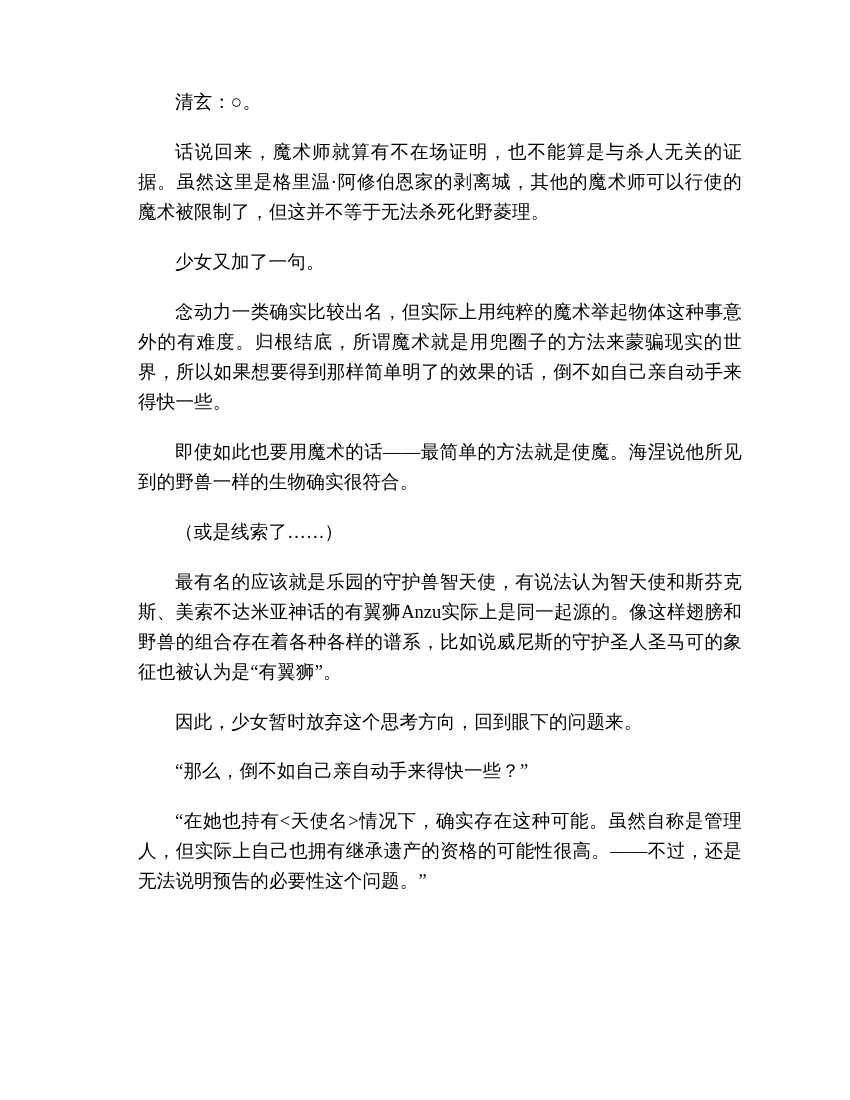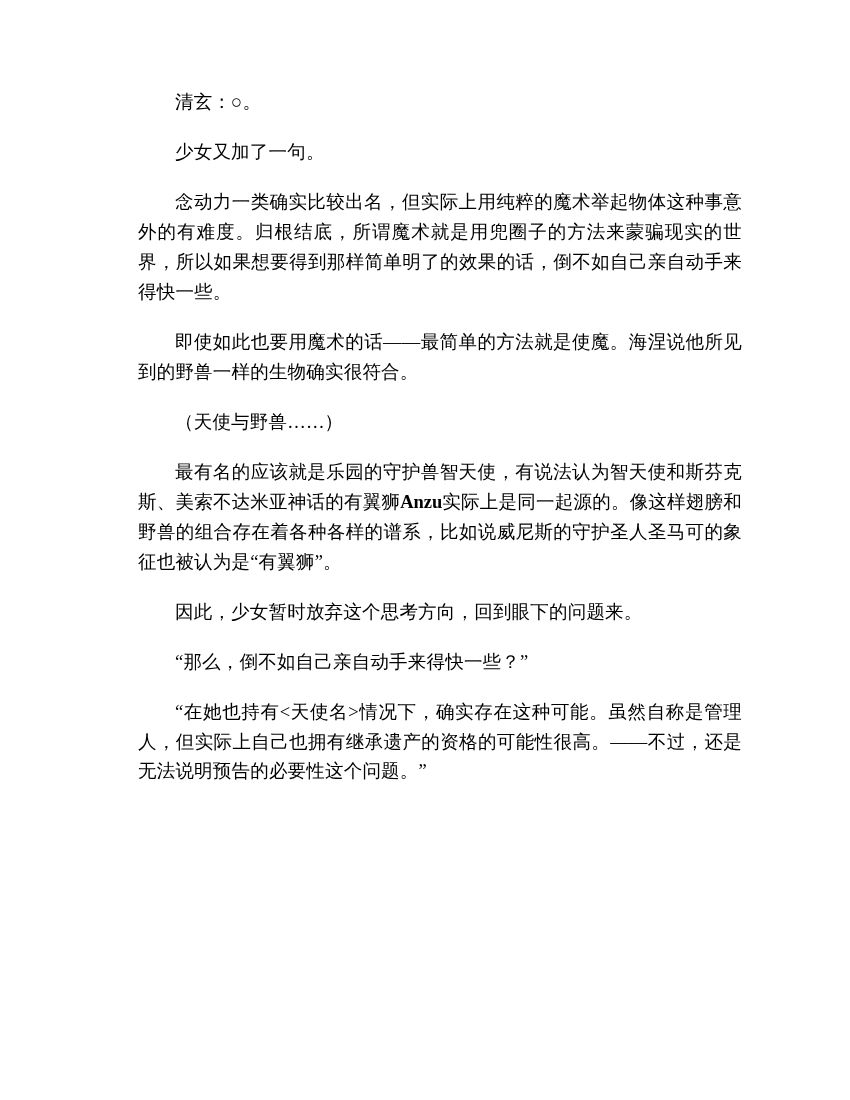--- a/index.html
+++ b/index.html
@@ -27,32 +27,33 @@
     margin: 0 0 20px 0;
     text-align: justify;
     text-justify: inter-ideograph;
     letter-spacing: 0.2px;
   }
   .para.indent {
     text-indent: 2em;
   }
   .para .latin {
     font-family: "Liberation Serif", "DejaVu Serif", serif;
-    font-weight: bold;
+    font-weight: normal;
     letter-spacing: 0;
   }
 </style>
 </head>
 <body>
 
 <div id="page">
   <div id="body-text">
       <p class="para indent">清玄：○。</p>
+      <p class="para indent">话说回来，魔术师就算有不在场证明，也不能算是与杀人无关的证据。虽然这里是格里温·阿修伯恩家的剥离城，其他的魔术师可以行使的魔术被限制了，但这并不等于无法杀死化野菱理。</p>
       <p class="para indent">少女又加了一句。</p>
       <p class="para indent">念动力一类确实比较出名，但实际上用纯粹的魔术举起物体这种事意外的有难度。归根结底，所谓魔术就是用兜圈子的方法来蒙骗现实的世界，所以如果想要得到那样简单明了的效果的话，倒不如自己亲自动手来得快一些。</p>
       <p class="para indent">即使如此也要用魔术的话——最简单的方法就是使魔。海涅说他所见到的野兽一样的生物确实很符合。</p>
-      <p class="para indent">（天使与野兽……）</p>
+      <p class="para indent">（或是线索了……）</p>
       <p class="para indent">最有名的应该就是乐园的守护兽智天使，有说法认为智天使和斯芬克斯、美索不达米亚神话的有翼狮<span class="latin">Anzu</span>实际上是同一起源的。像这样翅膀和野兽的组合存在着各种各样的谱系，比如说威尼斯的守护圣人圣马可的象征也被认为是“有翼狮”。</p>
       <p class="para indent">因此，少女暂时放弃这个思考方向，回到眼下的问题来。</p>
       <p class="para indent">“那么，倒不如自己亲自动手来得快一些？”</p>
       <p class="para indent">“在她也持有&lt;天使名&gt;情况下，确实存在这种可能。虽然自称是管理人，但实际上自己也拥有继承遗产的资格的可能性很高。——不过，还是无法说明预告的必要性这个问题。”</p>
     </div>
 </div>
 
 </body></html>

